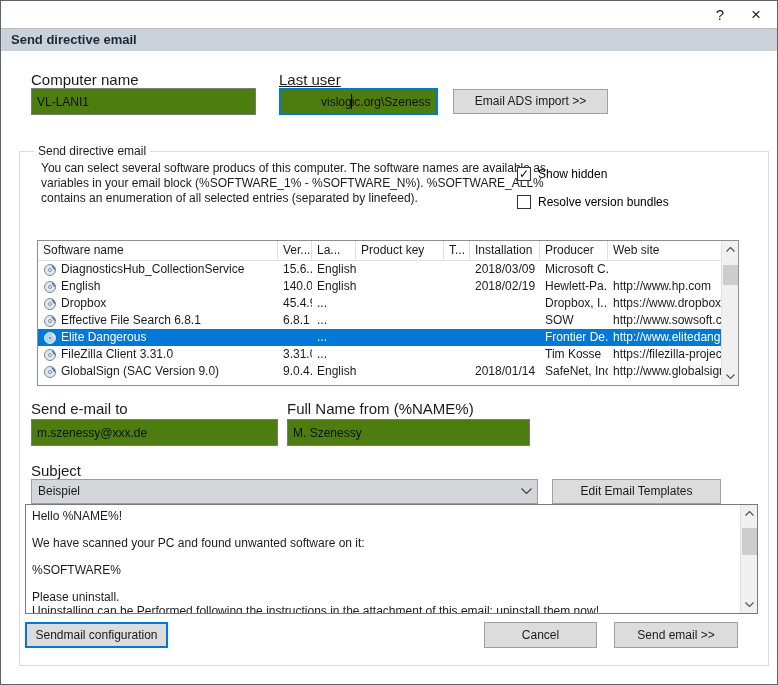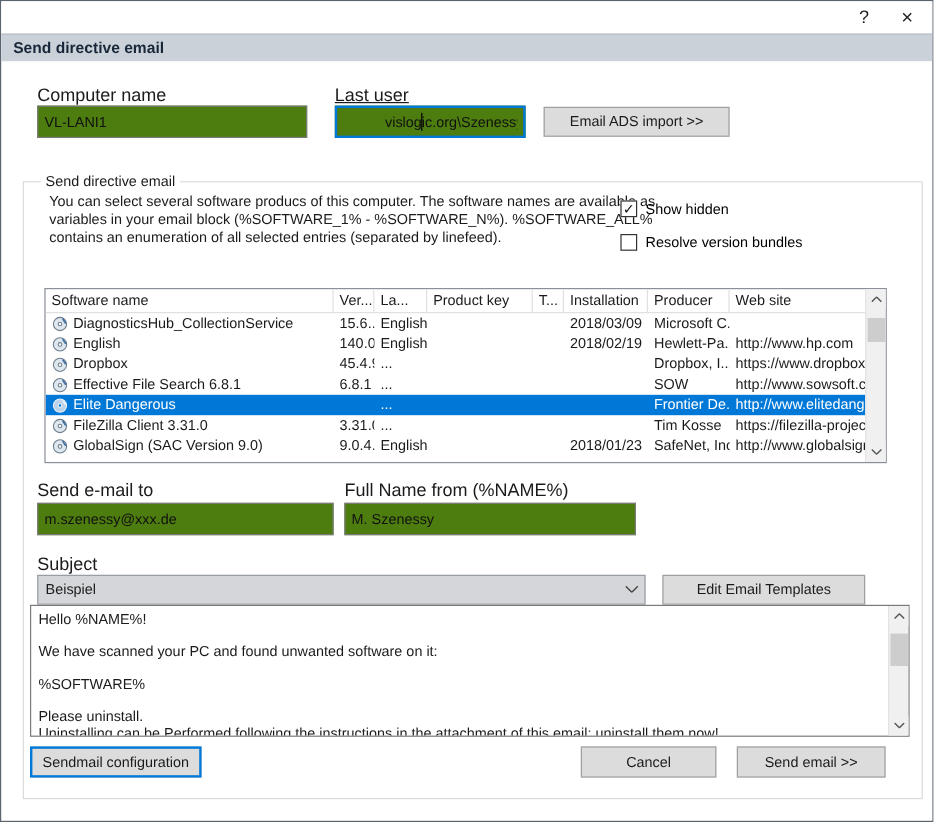--- a/index.html
+++ b/index.html
@@ -256,21 +256,21 @@
               <circle cx="8" cy="8" r="6.3" fill="#dfe7ee" stroke="#6b7c8c"></circle>
               <circle cx="8" cy="8" r="1.7" fill="#fff" stroke="#6b7c8c"></circle>
               <line x1="10.5" y1="3" x2="13.5" y2="7.5" stroke="#3e6ea5" stroke-width="1.6"></line>
             </svg>
           <span>GlobalSign (SAC Version 9.0)</span>
         </div>
         <div class="cell c1">9.0.4...</div>
         <div class="cell c2">English</div>
         <div class="cell c3"></div>
         <div class="cell c4"></div>
-        <div class="cell c5">2018/01/23</div>
+        <div class="cell c5">2018/01/14</div>
         <div class="cell c6">SafeNet, Inc.</div>
         <div class="cell c7">http://www.globalsign...</div>
       </div>
 
     </div>
 
     <div class="vscroll">
       <div class="sb-arrow sb-up">
         <svg class="chev" width="9" height="5" viewBox="0 0 9 5">
             <polyline points="0.5,4.5 4.5,0.5 8.5,4.5" fill="none" stroke="#555" stroke-width="1.2"></polyline>

